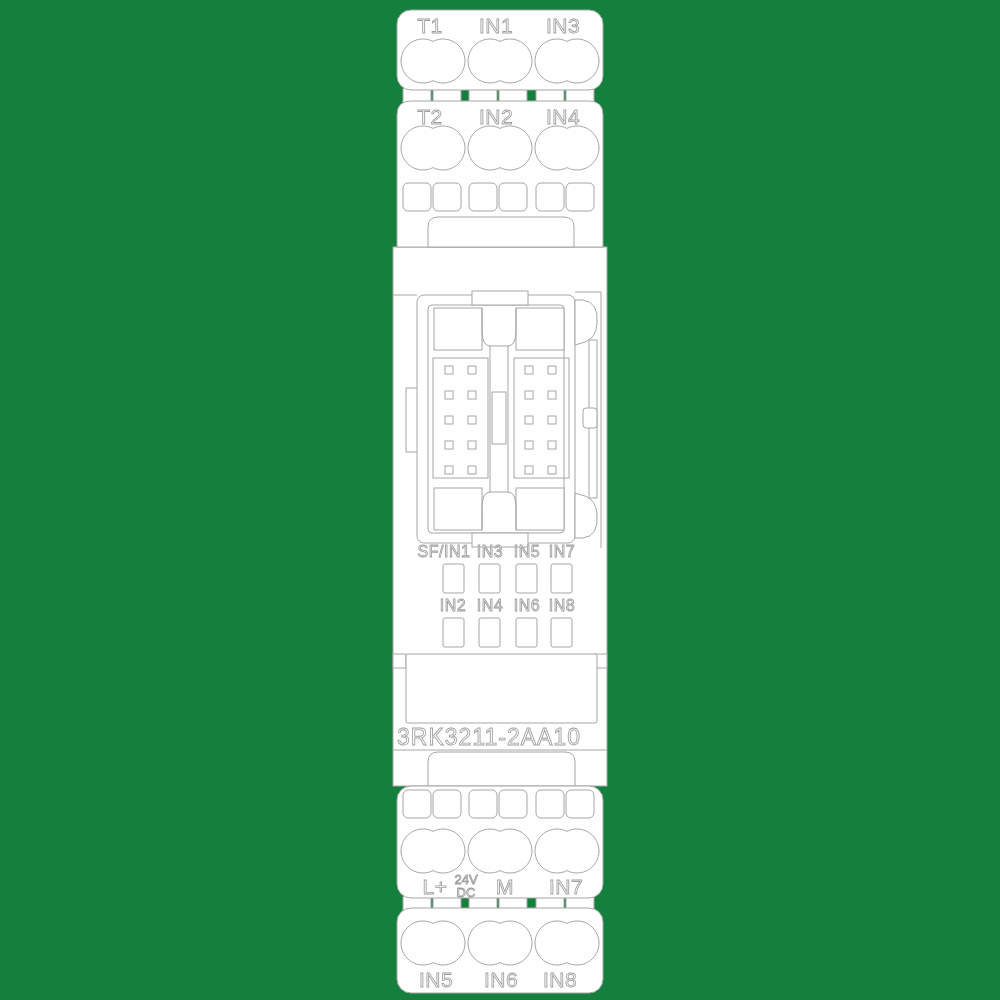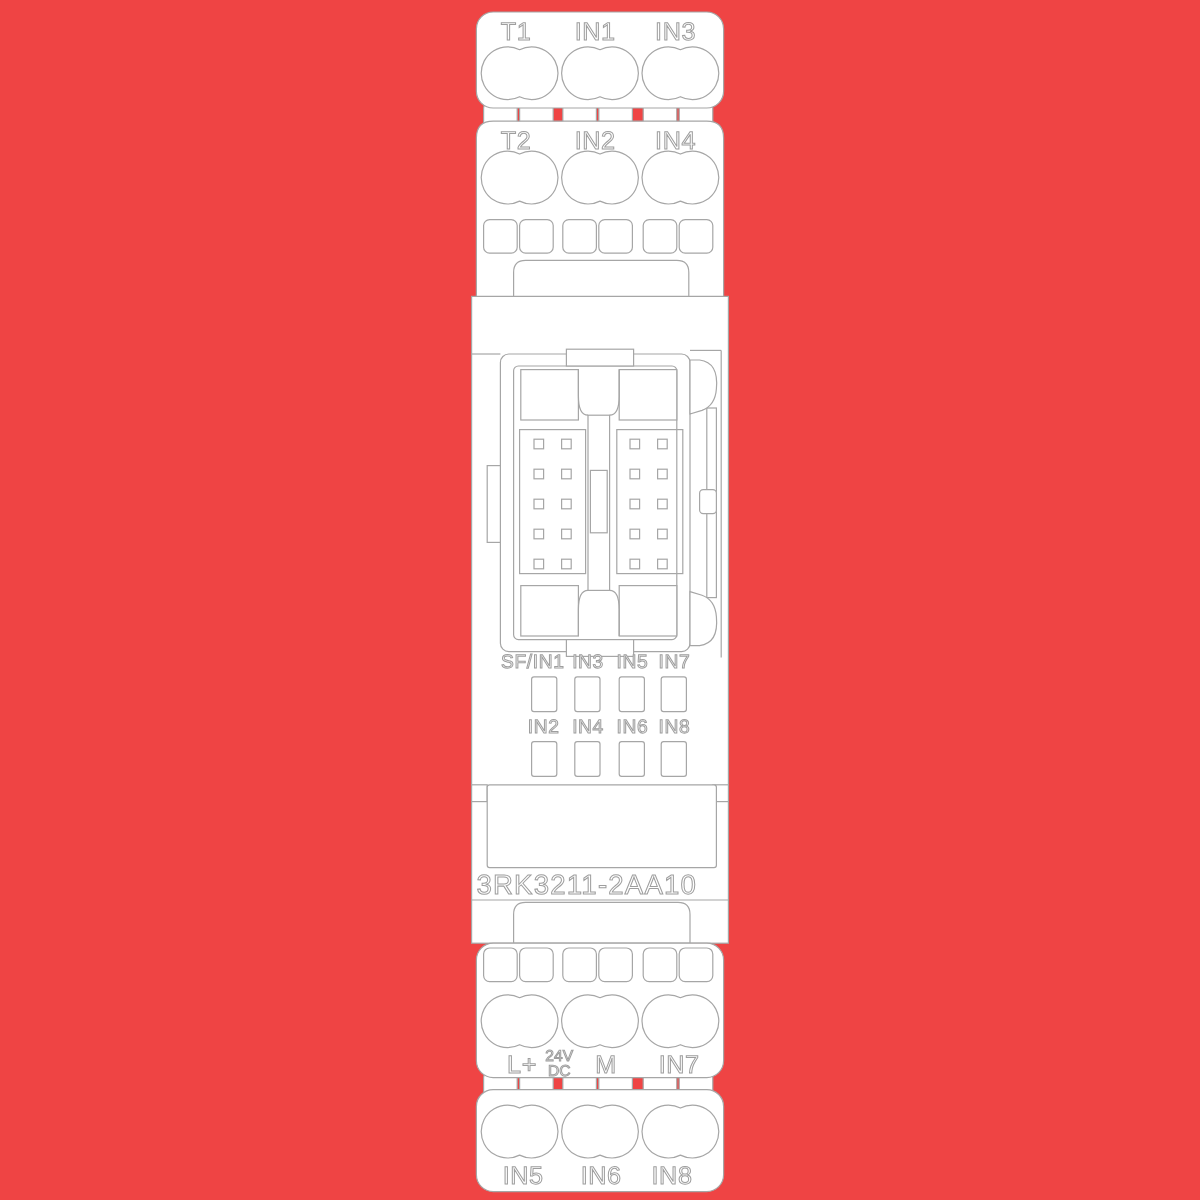--- a/index.html
+++ b/index.html
@@ -1,16 +1,16 @@
 <!DOCTYPE html>
 <html><head>
 <meta charset="utf-8">
 <style>
   html,body{margin:0;padding:0;background:#ffffff;}
-  .stage{position:relative;width:1000px;height:1000px;background:#ef4444;overflow:hidden;}
+  .stage{position:relative;width:1000px;height:1000px;background:#15803d;overflow:hidden;}
   svg{display:block;}
   
   .ln{fill:#ffffff;stroke:#a6a6a6;stroke-width:1;}
   .nf{fill:none;stroke:#a6a6a6;stroke-width:1;}
   
   .lbl{
     fill:#ffffff;
     stroke:#9e9e9e;
     stroke-width:0.85;
     font-family:"Liberation Sans","DejaVu Sans",sans-serif;

